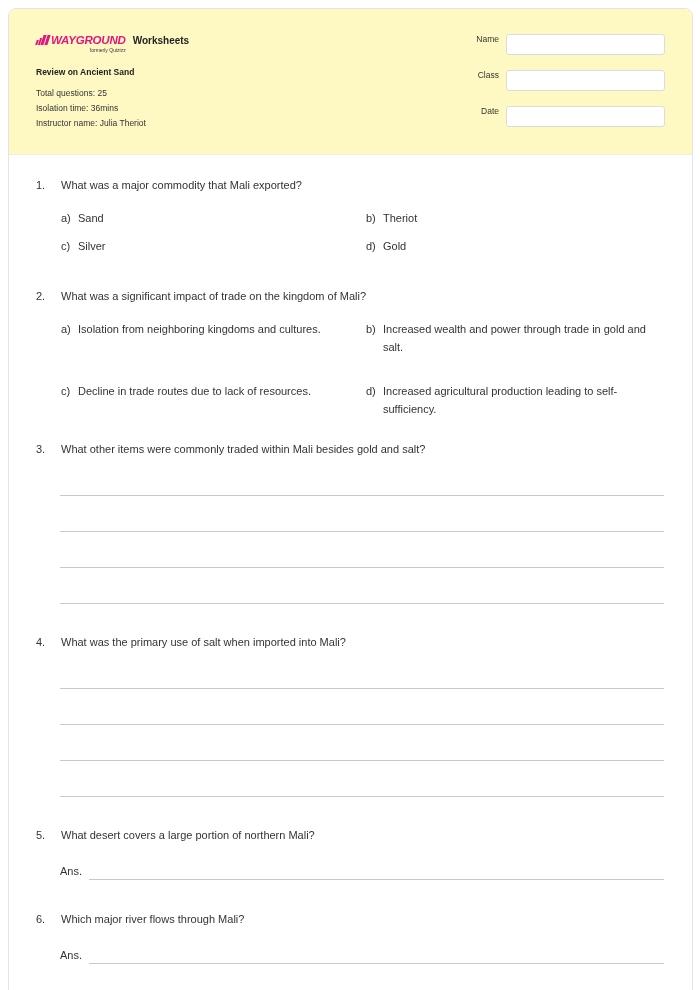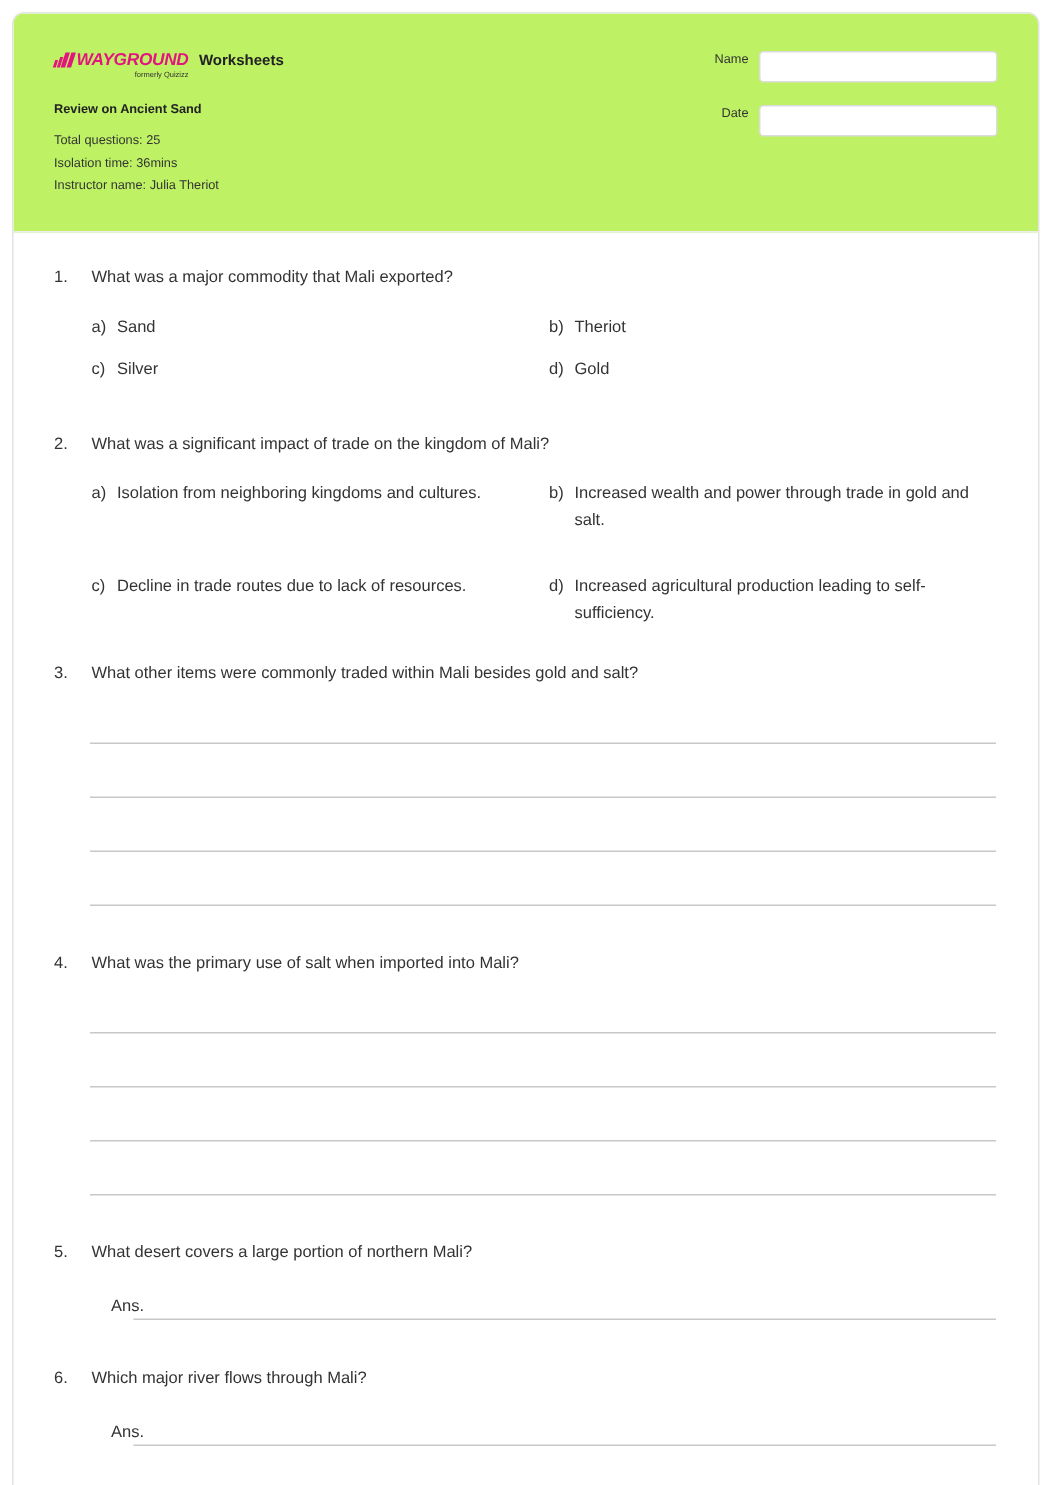--- a/index.html
+++ b/index.html
@@ -1,18 +1,18 @@
 <!DOCTYPE html>
 <html><head>
 <meta charset="utf-8">
 <style>
   html, body { margin:0; padding:0; background:#ffffff; }
   body { width:700px; height:990px; overflow:hidden; font-family:"Liberation Sans", sans-serif; color:#333; }
   .sheet { position:absolute; left:8px; top:8px; width:683px; height:1000px; border:1px solid #e3e3e3; border-radius:8px; background:#fff; overflow:hidden; }
-  .header { position:absolute; left:0; top:0; width:683px; height:145px; background:#bef264; border-bottom:1px solid #ececec; }
+  .header { position:absolute; left:0; top:0; width:683px; height:145px; background:#fef9c3; border-bottom:1px solid #ececec; }
   .logo-row { position:absolute; left:27px; top:25px; display:flex; align-items:flex-start; }
   .logo { display:flex; flex-direction:column; align-items:flex-end; }
   .logo-main { display:flex; align-items:center; color:#e4147e; font-weight:bold; font-style:italic; font-size:11.5px; letter-spacing:-0.2px; line-height:12px; }
   .logo-mark { display:inline-flex; gap:1px; margin-right:2px; }
   .logo-mark span { display:inline-block; background:#e4147e; transform:skewX(-18deg); }
   .logo-sub { font-size:5px; color:#333; margin-top:1px; }
   .logo-title { font-size:10px; font-weight:bold; color:#222; margin-left:7px; margin-top:1px; }
   .meta { position:absolute; left:27px; top:58px; font-size:8.5px; color:#333; }
   .meta .title { font-weight:bold; color:#222; margin-bottom:6px; }
   .meta div { height:15px; line-height:10px; }
@@ -20,21 +20,21 @@
   .field { display:flex; align-items:flex-start; justify-content:flex-end; height:21px; margin-bottom:15px; }
   .field label { font-size:8.5px; color:#333; margin-right:7px; }
   .field .box { width:157px; height:19px; background:#fff; border:1px solid #dcdcdc; border-radius:3px; }
   .q { position:absolute; left:27px; font-size:11px; color:#333; }
   .q .num { position:absolute; left:0; top:0; }
   .q .text { position:absolute; left:25px; top:0; white-space:nowrap; }
   .opt { position:absolute; font-size:11px; color:#333; line-height:18px; }
   .opt .l { position:absolute; left:0; top:0; }
   .opt .t { position:absolute; left:17px; top:0; }
   .line { position:absolute; left:51px; width:604px; height:0; border-top:1px solid #c8c8c8; }
-  .ans { position:absolute; left:65px; font-size:11px; color:#333; }
+  .ans { position:absolute; left:51px; font-size:11px; color:#333; }
   .ansline { position:absolute; left:80px; width:575px; border-top:1px solid #c8c8c8; }
 </style>
 </head>
 <body>
 
 <div class="sheet">
   <div class="header">
     <div class="logo-row">
       <div class="logo">
         <div class="logo-main">
@@ -54,20 +54,24 @@
     <div class="meta">
       <div class="title">Review on Ancient Sand</div>
       <div>Total questions: 25</div>
       <div>Isolation time: 36mins</div>
       <div>Instructor name: Julia Theriot</div>
     </div>
 
     <div class="fields">
       <div class="field">
         <label>Name</label>
+        <div class="box"></div>
+      </div>
+      <div class="field">
+        <label>Class</label>
         <div class="box"></div>
       </div>
       <div class="field">
         <label>Date</label>
         <div class="box"></div>
       </div>
     </div>
   </div>
 
   <div class="q" style="top:170px;">

